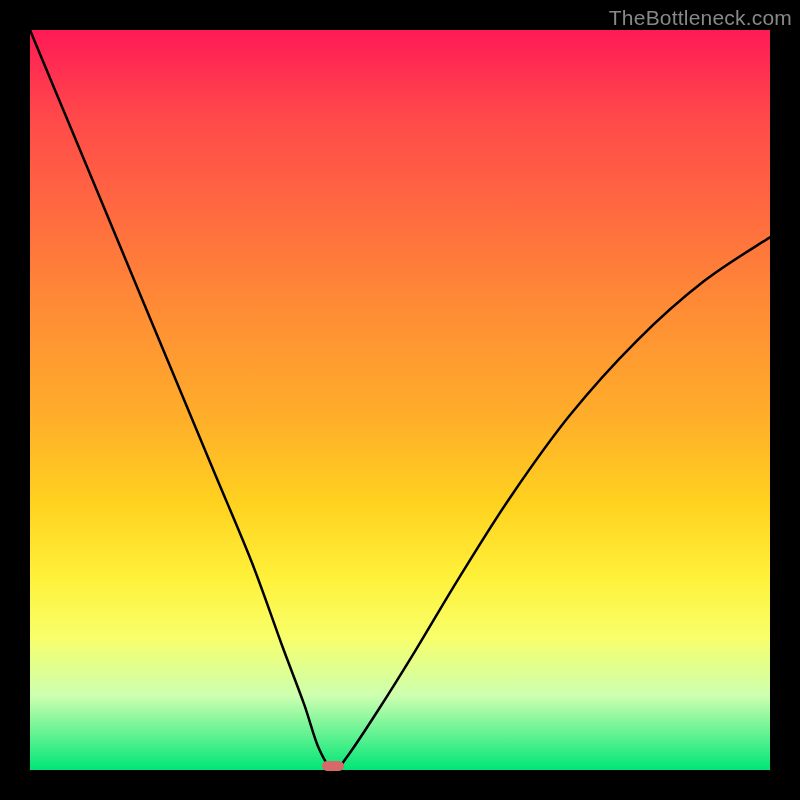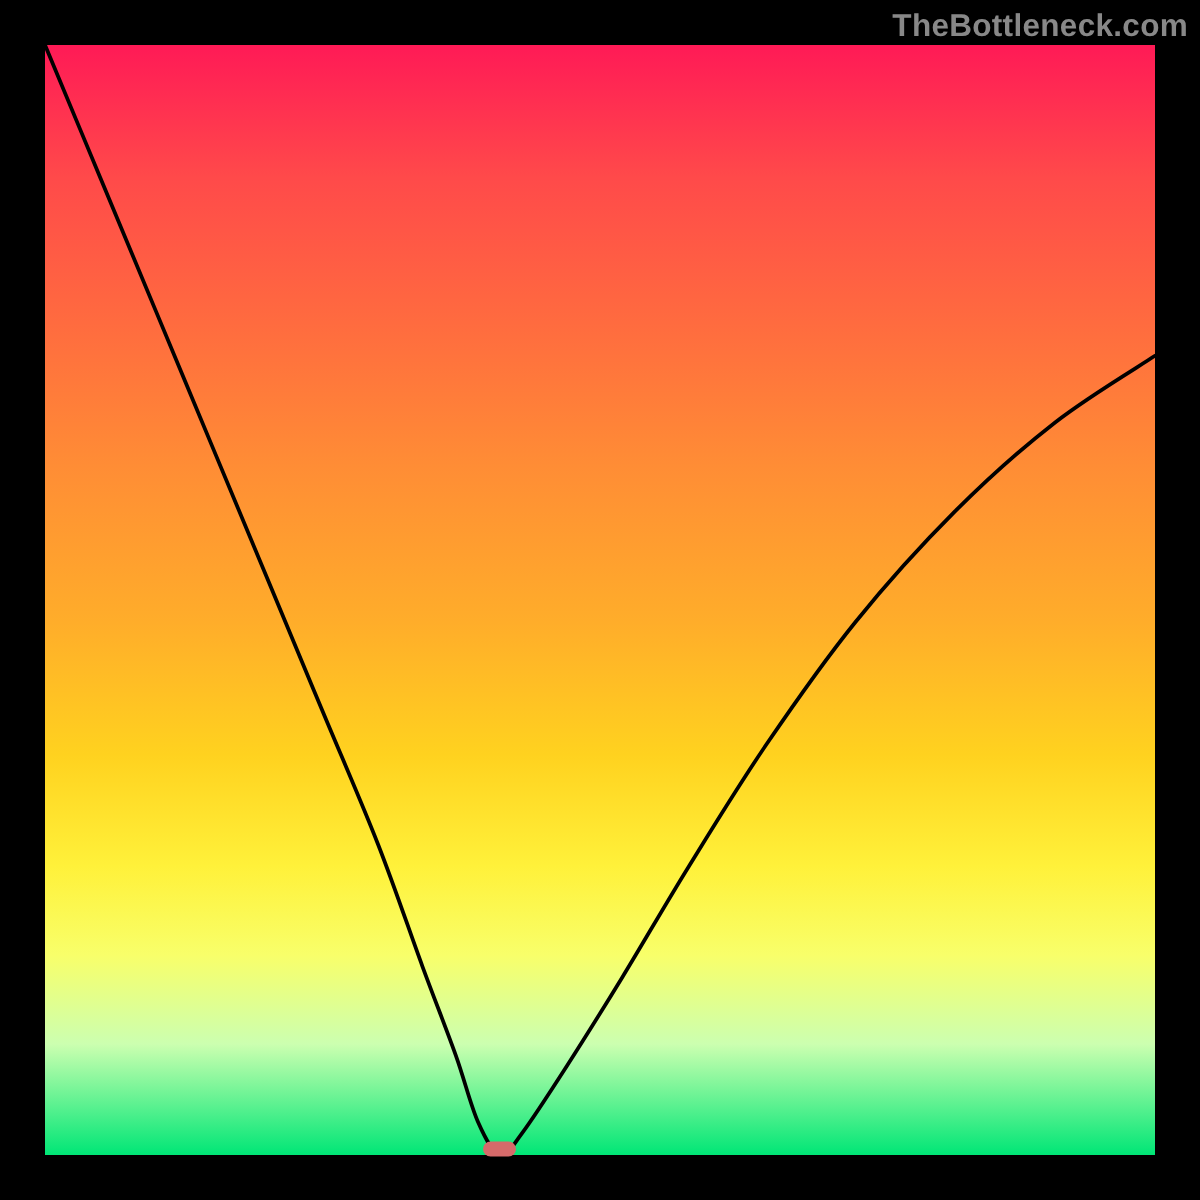--- a/index.html
+++ b/index.html
@@ -35,21 +35,21 @@
       #f8ff6a 82%,
       #ccffb0 90%,
       #00e676 100%
     );
   }
   .watermark {
     position: absolute;
     top: 6px;
     right: 8px;
     font-size: 21px;
-    font-weight: 700;
+    font-weight: 400;
     color: #888;
     letter-spacing: 0.2px;
   }
   svg.curve {
     position: absolute;
     left: 0;
     top: 0;
     width: 740px;
     height: 740px;
     overflow: visible;

